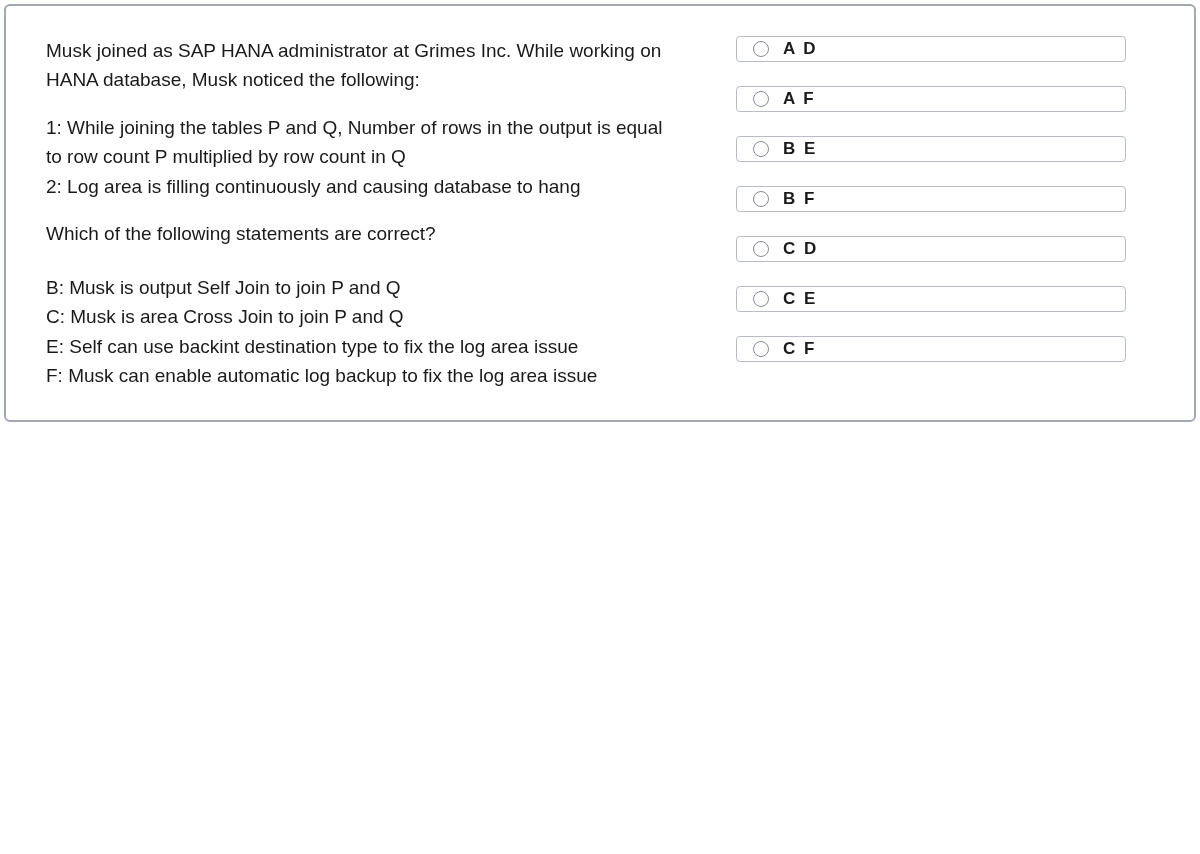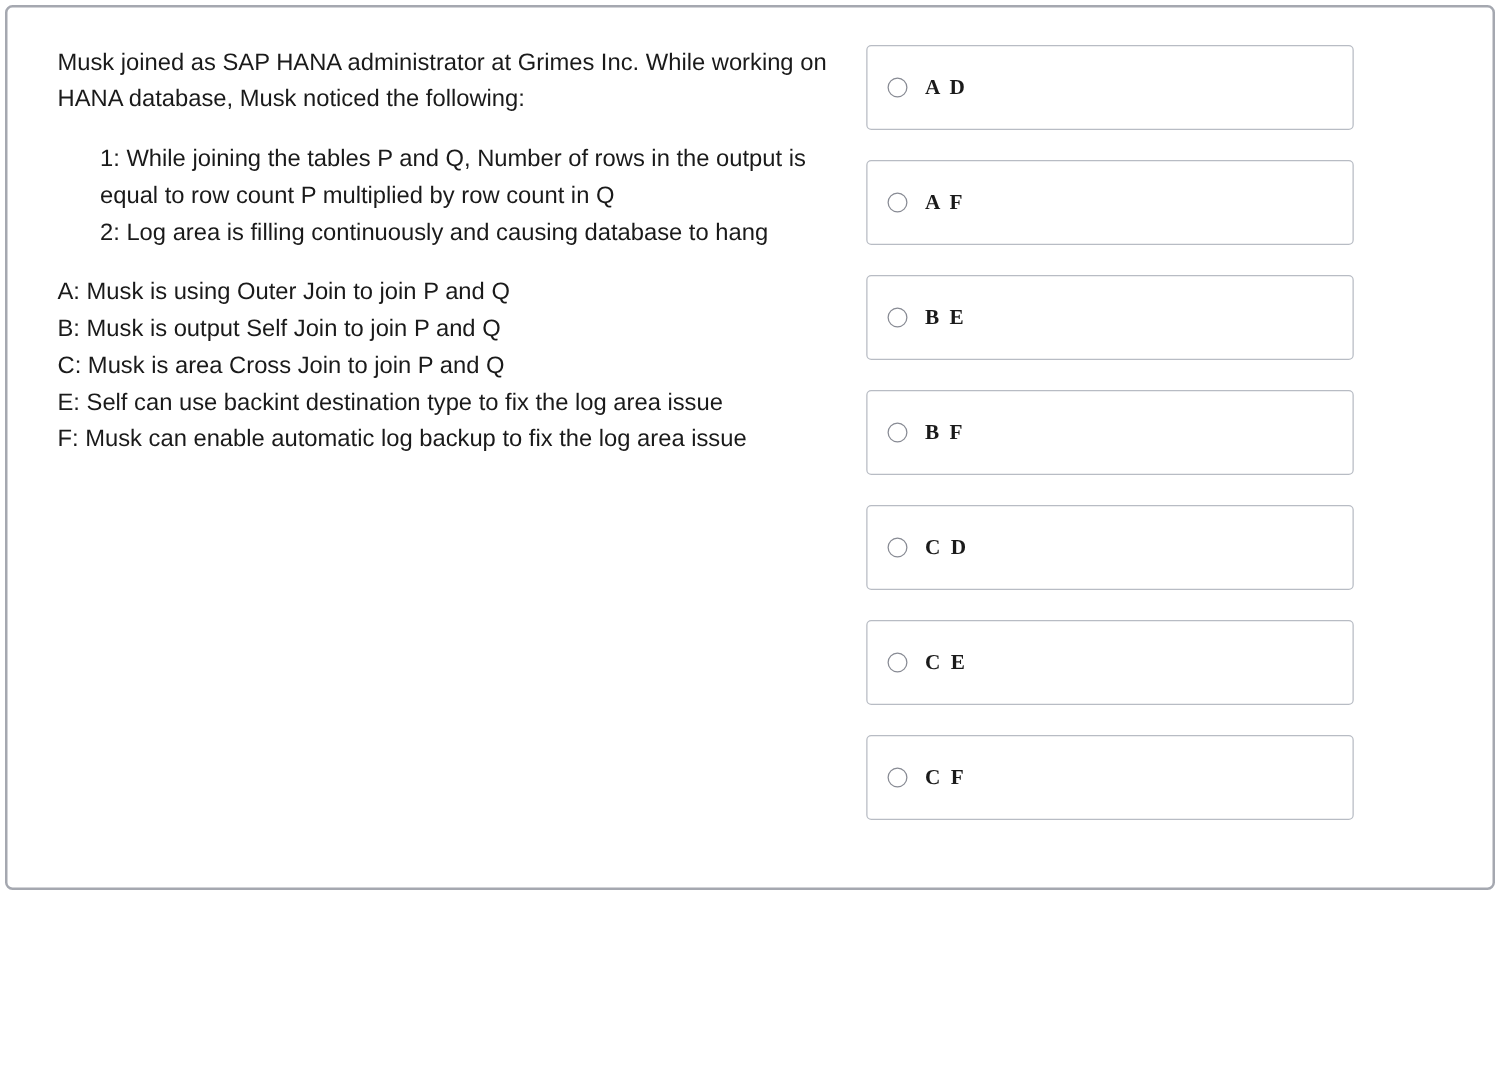--- a/index.html
+++ b/index.html
@@ -13,63 +13,61 @@
       width: 1200px;
       height: 854px;
     }
     .container {
       width: 1192px;
       margin: 4px;
       border: 2px solid #a5a8b0;
       border-radius: 6px;
       padding: 30px 40px;
       display: flex;
-      gap: 27px;
+      gap: 70px;
     }
     .left-column {
       flex: 1;
       max-width: 620px;
     }
     .right-column {
       width: 390px;
     }
     .question-intro {
       font-size: 19px;
       line-height: 1.55;
       color: #1a1a1a;
       margin-bottom: 18px;
     }
     .question-observations {
       font-size: 19px;
       line-height: 1.55;
       color: #1a1a1a;
       margin-bottom: 18px;
-      margin-left: 34px;
     }
     .question-prompt {
       font-size: 19px;
       line-height: 1.55;
       color: #1a1a1a;
       margin-bottom: 24px;
     }
     .question-options {
       font-size: 19px;
       line-height: 1.55;
       color: #1a1a1a;
     }
     .answer-option {
       display: flex;
       align-items: center;
       border: 1px solid #b8bcc4;
       border-radius: 4px;
-      padding: 23px 16px;
+      padding: 2px 16px;
       margin-bottom: 24px;
       cursor: pointer;
       background: #fff;
-      font-family: Liberation Serif, serif;
     }
     .radio-circle {
       width: 16px;
       height: 16px;
       border: 1.5px solid #888b94;
       border-radius: 50%;
       margin-right: 14px;
       flex-shrink: 0;
     }
     .answer-label {
@@ -82,22 +80,22 @@
 </head>
 <body>
 
 <div class="container">
   <div class="left-column">
     <p class="question-intro">Musk joined as SAP HANA administrator at Grimes Inc. While working on HANA database, Musk noticed the following:</p>
     <div class="question-observations">
       <div>1: While joining the tables P and Q, Number of rows in the output is equal to row count P multiplied by row count in Q</div>
       <div>2: Log area is filling continuously and causing database to hang</div>
     </div>
+    <p class="question-prompt">Which of the following statements are correct?</p>
     <div class="question-options">
-      <div>A: Musk is using Outer Join to join P and Q</div>
       <div>B: Musk is output Self Join to join P and Q</div>
       <div>C: Musk is area Cross Join to join P and Q</div>
       <div>E: Self can use backint destination type to fix the log area issue</div>
       <div>F: Musk can enable automatic log backup to fix the log area issue</div>
     </div>
   </div>
 
   <div class="right-column">
     <div class="answer-option">
       <span class="radio-circle"></span>

